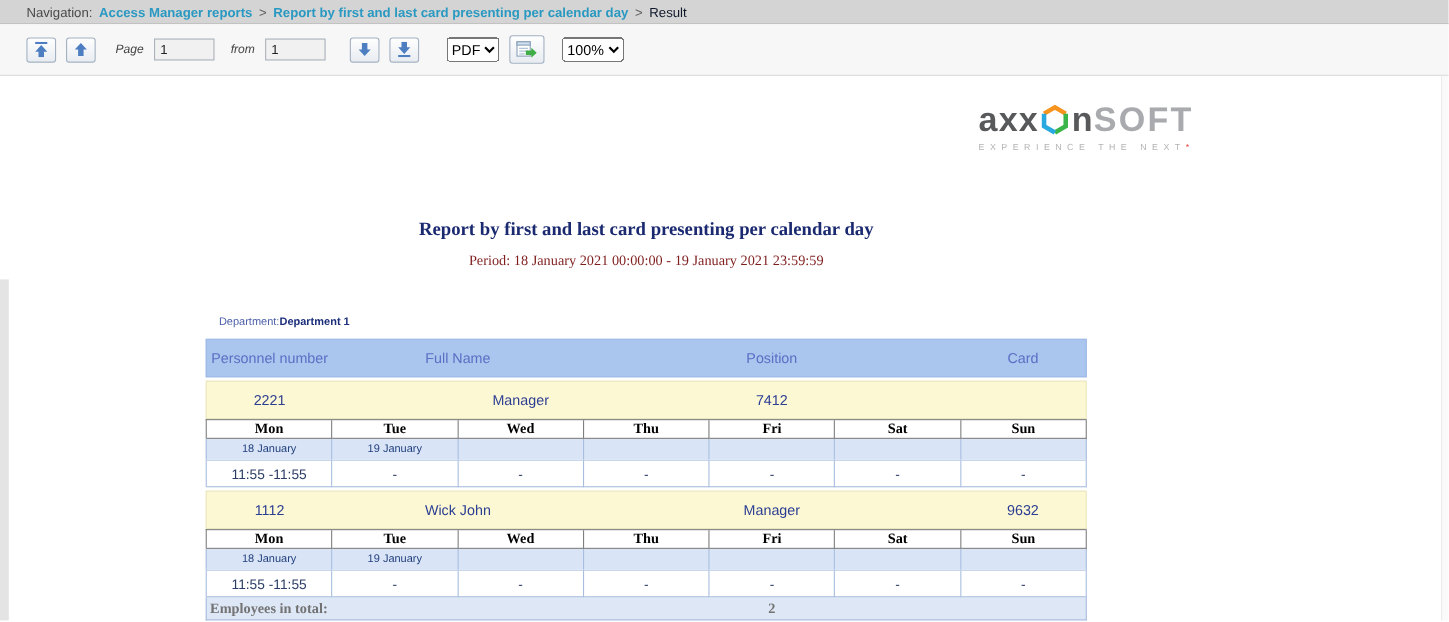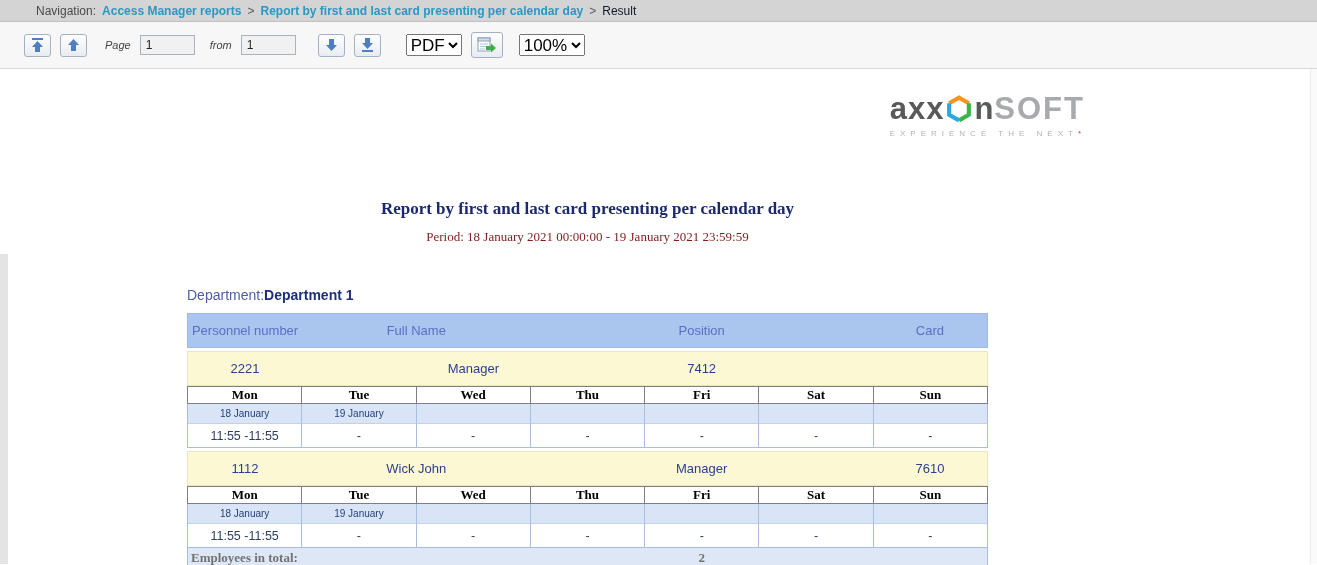--- a/index.html
+++ b/index.html
@@ -5,21 +5,21 @@
   * { box-sizing: border-box; }
   html,body { margin:0; padding:0; }
   body {
     width:1317px; height:565px; overflow:hidden; position:relative;
     background:#ffffff; font-family:"Liberation Sans", sans-serif;
   }
 
   
   .navbar {
     height:22px; background:#d4d4d4; border-bottom:1px solid #c0c0c0;
-    display:flex; align-items:center; padding-left:36px; gap:6px;
+    display:flex; align-items:center; padding-left:24px; gap:6px;
     font-size:12px; color:#4a4a4a; white-space:nowrap;
   }
   .nav-link { color:#2a99c2; font-weight:bold; text-decoration:none; cursor:pointer; }
   .nav-sep  { color:#5a5a5a; }
   .nav-current { color:#0f172a; }
 
   
   .toolbar {
     height:47px; background:#f7f7f7; border-bottom:1px solid #d8d8d8;
     display:flex; align-items:center; padding-left:24px;
@@ -28,21 +28,21 @@
     width:27px; height:23px; margin-right:9px; padding:0;
     border:1px solid #a3b1c2; border-radius:3px;
     background:linear-gradient(#fefefe,#e8ecf1);
     display:flex; align-items:center; justify-content:center; cursor:pointer;
   }
   .tb-label { font-size:11px; color:#444; margin:0 9px 0 9px;font-style:italic; }
   .tb-input {
     width:55px; height:20px; border:1px solid #abb2bb; background:#f1f1f1;
     font-size:12px; padding:0 5px; color:#222; margin-right:6px; font-family:inherit;
   }
-  .tb-select { height:22px; font-size:17px; margin-left:12px; font-family:inherit; }
+  .tb-select { height:22px; font-size:13px; margin-left:12px; font-family:inherit; }
   .export-btn {
     width:32px; height:26px; margin-left:9px; padding:0;
     border:1px solid #a3b1c2; border-radius:3px;
     background:linear-gradient(#fefefe,#e8ecf1);
     display:flex; align-items:center; justify-content:center; cursor:pointer;
   }
   .gap-l { margin-left:16px; }
 
   
   .content { position:relative; height:495px; background:#fff; }
@@ -58,21 +58,21 @@
   .logo-soft { color:#a8aaad; letter-spacing:2px; }
   .logo-hex  { display:inline-flex; margin:0 2px; }
   .logo-tagline { margin-top:5px; font-size:8px; color:#b3b3b3; letter-spacing:5px; white-space:nowrap; }
   .logo-star { color:#e03a2f; letter-spacing:0; }
 
   
   .report { margin-left:187px; width:801px; padding-top:130px; }
   .title  { margin:0; font-family:"Liberation Serif", serif; font-size:17px; font-weight:bold;
             color:#1b2a70; text-align:center; }
   .period { margin-top:10px; font-family:"Liberation Serif", serif; font-size:13px; color:#7f1d1d; text-align:center; }
-  .dept   { margin-top:42px; font-size:14px; }
+  .dept   { margin-top:42px; font-size:10px;margin-left:12px; }
   .dept-label { color:#4b5ea8; }
   .dept-value { color:#1c2f7c; font-weight:bold; }
 
   
   .rtable { margin-top:10px; width:801px; font-size:13px; }
   .trow  { display:grid; grid-template-columns:repeat(7, 1fr); }
   .tcell { display:flex; align-items:center; justify-content:center; overflow:hidden; }
 
   .main-header { height:35px; background:#aac5ee; border:1px solid #9fb9e4; color:#5b6fc4; }
   .info-row    { height:35px; background:#fcf8d4; border:1px solid #eae6c0; margin-top:3px; color:#2c3e92; }
@@ -212,21 +212,21 @@
           <div class="tcell">-</div>
           <div class="tcell">-</div>
           <div class="tcell">-</div>
           <div class="tcell">-</div>
           <div class="tcell">-</div>
         </div>
         <div class="trow info-row">
           <div class="tcell">1112</div>
           <div class="tcell" style="grid-column: span 2;">Wick John</div>
           <div class="tcell" style="grid-column: span 3;">Manager</div>
-          <div class="tcell">7610</div>
+          <div class="tcell">9632</div>
         </div>
         <div class="trow day-row">
           <div class="tcell">Mon</div>
           <div class="tcell">Tue</div>
           <div class="tcell">Wed</div>
           <div class="tcell">Thu</div>
           <div class="tcell">Fri</div>
           <div class="tcell">Sat</div>
           <div class="tcell">Sun</div>
         </div>

